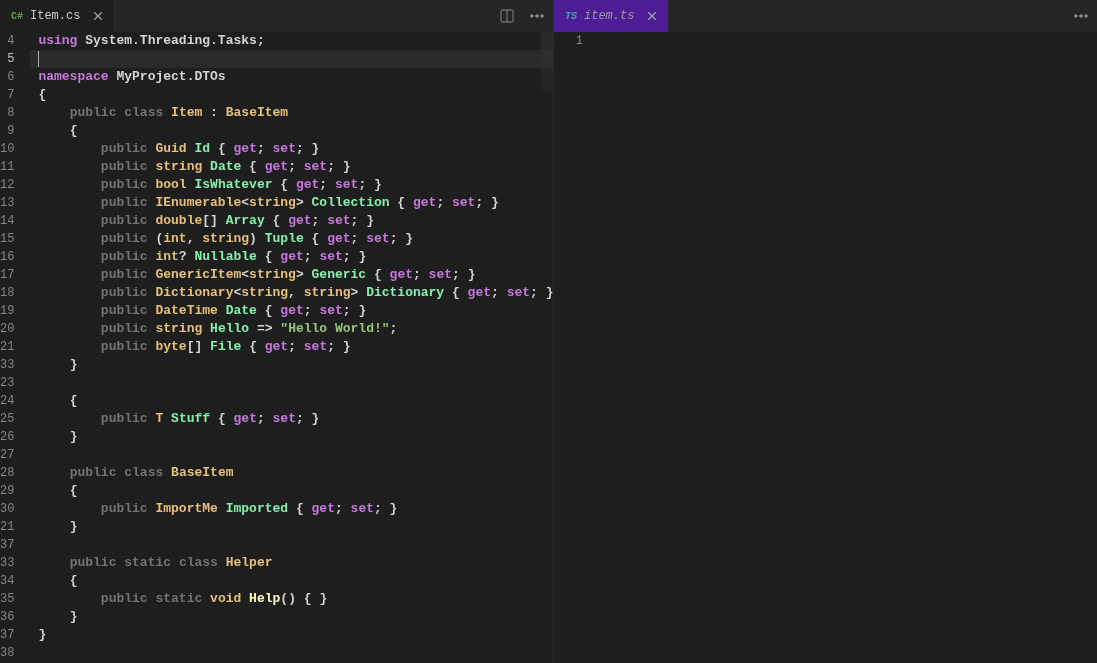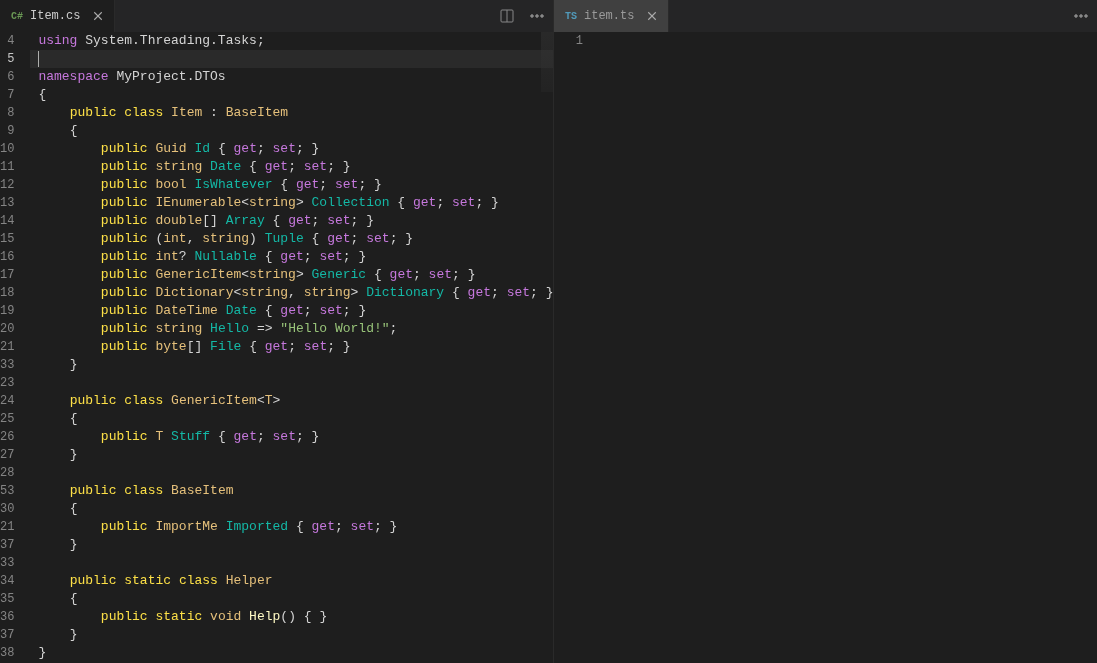--- a/index.html
+++ b/index.html
@@ -32,21 +32,21 @@
     display: flex;
     align-items: center;
     padding: 0 8px 0 10px;
     background: #1e1e1e;
     color: #cccccc;
     font-size: 12px;
     gap: 6px;
     border-right: 1px solid #2a2a2a;
     cursor: pointer;
   }
-  .tab.inactive { background: #404040; color: #9a9a9a;}
+  .tab.inactive { background: #4c1d95; color: #9a9a9a; font-style: italic;}
   .tab-icon { font-size: 10px; width: 14px; text-align: center; }
   .cs-icon { color: #6a9955; font-weight: bold; font-size:10px;}
   .ts-icon { color: #519aba; font-weight: bold; font-size:10px;}
   .tab-close {
     width: 16px; height: 16px;
     display:flex; align-items:center; justify-content:center;
     border-radius: 3px;
     color: #aaa;
     margin-left: 4px;
   }
@@ -78,46 +78,47 @@
   }
   .line-no {
     height: 18px;
     line-height: 18px;
     font-size: 12px;
   }
   .line-no.active { color: #c6c6c6; }
   .code {
     flex: 1;
     color: #d4d4d4;
+    font-weight: bold;
   }
   .code-line {
     height: 18px;
     line-height: 18px;
     white-space: pre;
     padding-left: 8px;
     position: relative;
   }
   .code-line.hl { background: #2a2a2a; }
   .cursor {
     position: absolute;
     width: 1px;
     height: 16px;
     background: #aeafad;
     top: 1px;
   }
   
   .kw { color: #c678dd; }      
-  .mod { color: #fde047; }     
+  .mod { color: #737373; }     
   .ty  { color: #e5c07b; }     
   .nm  { color: #d4d4d4; }     
   .func{ color: #fef9c3; }
   .str { color: #98c379; }
   .punc{ color: #d4d4d4; }
   .op  { color: #d4d4d4; }
-  .prop{ color: #14b8a6; }
+  .prop{ color: #86efac; }
 
   .minimap {
     position:absolute;
     right:0; top:32px;
     width:12px;
     height: 60px;
     background: linear-gradient(#3a3a3a,#2a2a2a);
     opacity:0.4;
   }
 
@@ -176,21 +177,21 @@
         <div class="line-no">19</div>
         <div class="line-no">20</div>
         <div class="line-no">21</div>
         <div class="line-no">33</div>
         <div class="line-no">23</div>
         <div class="line-no">24</div>
         <div class="line-no">25</div>
         <div class="line-no">26</div>
         <div class="line-no">27</div>
         <div class="line-no">28</div>
-        <div class="line-no">53</div>
+        <div class="line-no">29</div>
         <div class="line-no">30</div>
         <div class="line-no">21</div>
         <div class="line-no">37</div>
         <div class="line-no">33</div>
         <div class="line-no">34</div>
         <div class="line-no">35</div>
         <div class="line-no">36</div>
         <div class="line-no">37</div>
         <div class="line-no">38</div>
       </div>
@@ -208,21 +209,20 @@
         <div class="code-line"><span>        </span><span class="mod">public</span><span> </span><span class="ty">double</span><span class="punc">[]</span><span> </span><span class="prop">Array</span><span> </span><span class="punc">{</span><span> </span><span class="kw">get</span><span class="punc">;</span><span> </span><span class="kw">set</span><span class="punc">;</span><span> </span><span class="punc">}</span></div>
         <div class="code-line"><span>        </span><span class="mod">public</span><span> </span><span class="punc">(</span><span class="ty">int</span><span class="punc">,</span><span> </span><span class="ty">string</span><span class="punc">)</span><span> </span><span class="prop">Tuple</span><span> </span><span class="punc">{</span><span> </span><span class="kw">get</span><span class="punc">;</span><span> </span><span class="kw">set</span><span class="punc">;</span><span> </span><span class="punc">}</span></div>
         <div class="code-line"><span>        </span><span class="mod">public</span><span> </span><span class="ty">int</span><span class="punc">?</span><span> </span><span class="prop">Nullable</span><span> </span><span class="punc">{</span><span> </span><span class="kw">get</span><span class="punc">;</span><span> </span><span class="kw">set</span><span class="punc">;</span><span> </span><span class="punc">}</span></div>
         <div class="code-line"><span>        </span><span class="mod">public</span><span> </span><span class="ty">GenericItem</span><span class="punc">&lt;</span><span class="ty">string</span><span class="punc">&gt;</span><span> </span><span class="prop">Generic</span><span> </span><span class="punc">{</span><span> </span><span class="kw">get</span><span class="punc">;</span><span> </span><span class="kw">set</span><span class="punc">;</span><span> </span><span class="punc">}</span></div>
         <div class="code-line"><span>        </span><span class="mod">public</span><span> </span><span class="ty">Dictionary</span><span class="punc">&lt;</span><span class="ty">string</span><span class="punc">,</span><span> </span><span class="ty">string</span><span class="punc">&gt;</span><span> </span><span class="prop">Dictionary</span><span> </span><span class="punc">{</span><span> </span><span class="kw">get</span><span class="punc">;</span><span> </span><span class="kw">set</span><span class="punc">;</span><span> </span><span class="punc">}</span></div>
         <div class="code-line"><span>        </span><span class="mod">public</span><span> </span><span class="ty">DateTime</span><span> </span><span class="prop">Date</span><span> </span><span class="punc">{</span><span> </span><span class="kw">get</span><span class="punc">;</span><span> </span><span class="kw">set</span><span class="punc">;</span><span> </span><span class="punc">}</span></div>
         <div class="code-line"><span>        </span><span class="mod">public</span><span> </span><span class="ty">string</span><span> </span><span class="prop">Hello</span><span> </span><span class="op">=&gt;</span><span> </span><span class="str">"Hello World!"</span><span class="punc">;</span></div>
         <div class="code-line"><span>        </span><span class="mod">public</span><span> </span><span class="ty">byte</span><span class="punc">[]</span><span> </span><span class="prop">File</span><span> </span><span class="punc">{</span><span> </span><span class="kw">get</span><span class="punc">;</span><span> </span><span class="kw">set</span><span class="punc">;</span><span> </span><span class="punc">}</span></div>
         <div class="code-line"><span>    </span><span class="punc">}</span></div>
         <div class="code-line"></div>
-        <div class="code-line"><span>    </span><span class="mod">public</span><span> </span><span class="mod">class</span><span> </span><span class="ty">GenericItem</span><span class="punc">&lt;</span><span class="ty">T</span><span class="punc">&gt;</span></div>
         <div class="code-line"><span>    </span><span class="punc">{</span></div>
         <div class="code-line"><span>        </span><span class="mod">public</span><span> </span><span class="ty">T</span><span> </span><span class="prop">Stuff</span><span> </span><span class="punc">{</span><span> </span><span class="kw">get</span><span class="punc">;</span><span> </span><span class="kw">set</span><span class="punc">;</span><span> </span><span class="punc">}</span></div>
         <div class="code-line"><span>    </span><span class="punc">}</span></div>
         <div class="code-line"></div>
         <div class="code-line"><span>    </span><span class="mod">public</span><span> </span><span class="mod">class</span><span> </span><span class="ty">BaseItem</span></div>
         <div class="code-line"><span>    </span><span class="punc">{</span></div>
         <div class="code-line"><span>        </span><span class="mod">public</span><span> </span><span class="ty">ImportMe</span><span> </span><span class="prop">Imported</span><span> </span><span class="punc">{</span><span> </span><span class="kw">get</span><span class="punc">;</span><span> </span><span class="kw">set</span><span class="punc">;</span><span> </span><span class="punc">}</span></div>
         <div class="code-line"><span>    </span><span class="punc">}</span></div>
         <div class="code-line"></div>
         <div class="code-line"><span>    </span><span class="mod">public</span><span> </span><span class="mod">static</span><span> </span><span class="mod">class</span><span> </span><span class="ty">Helper</span></div>

